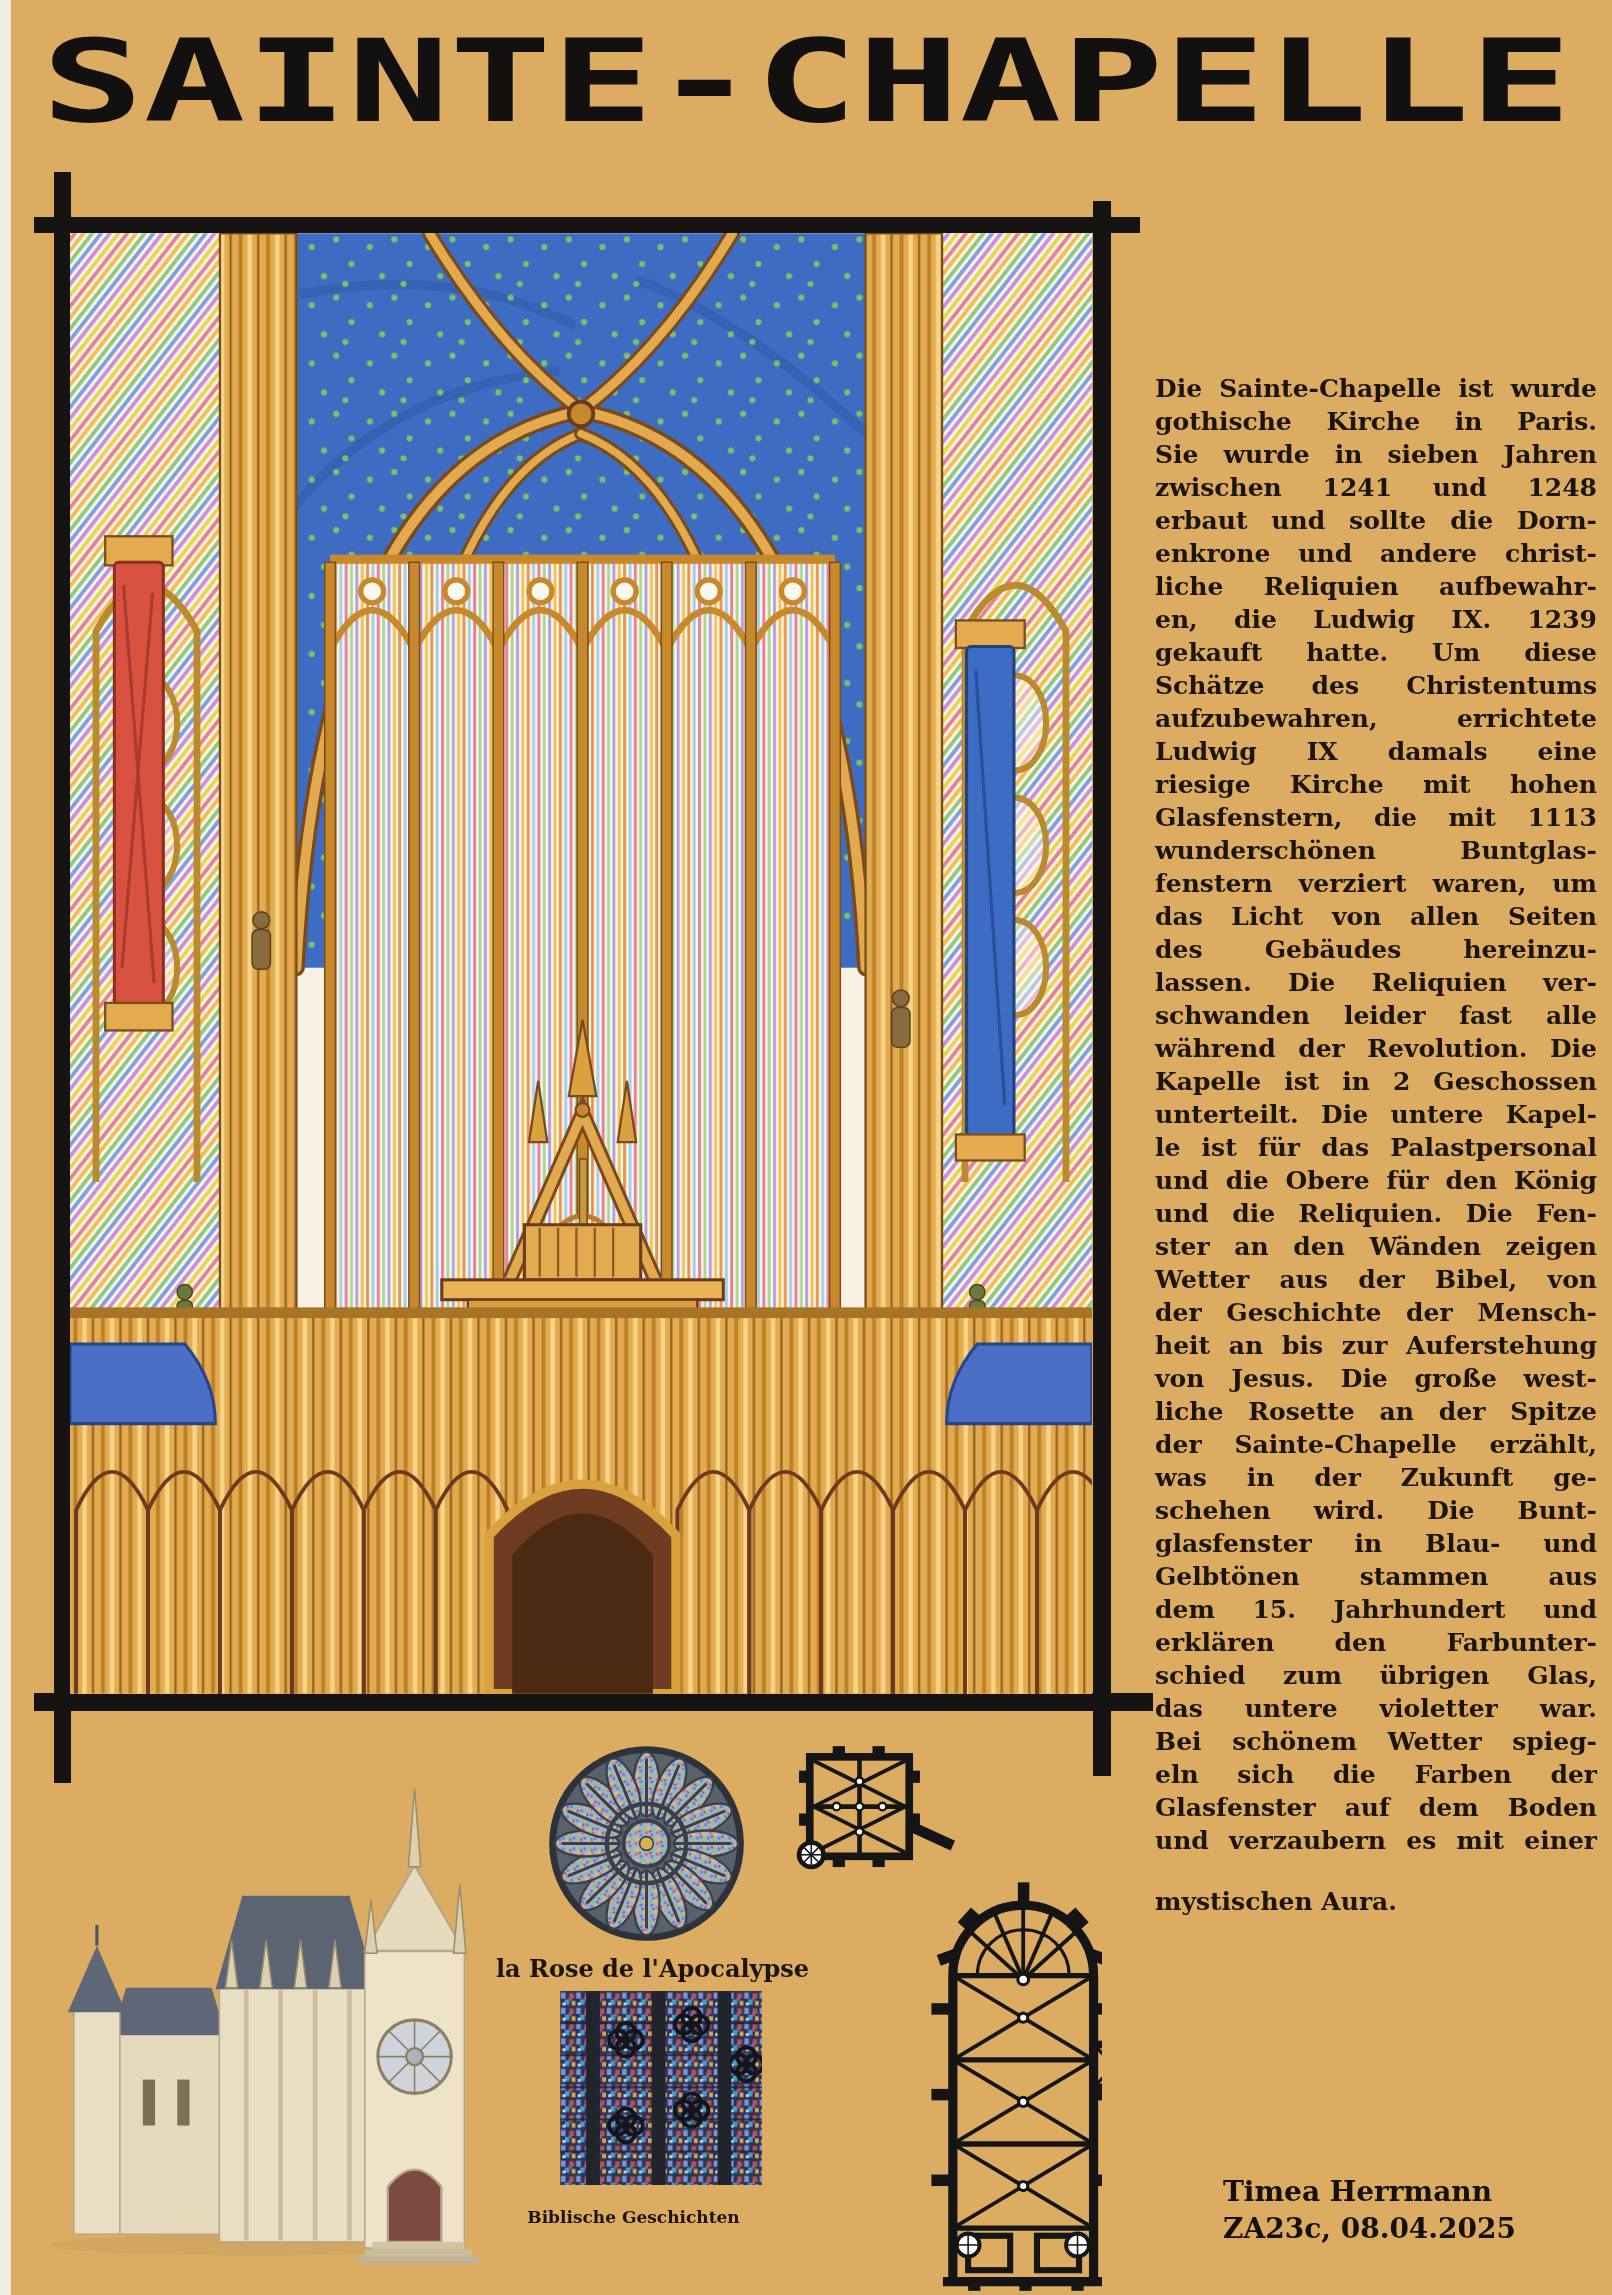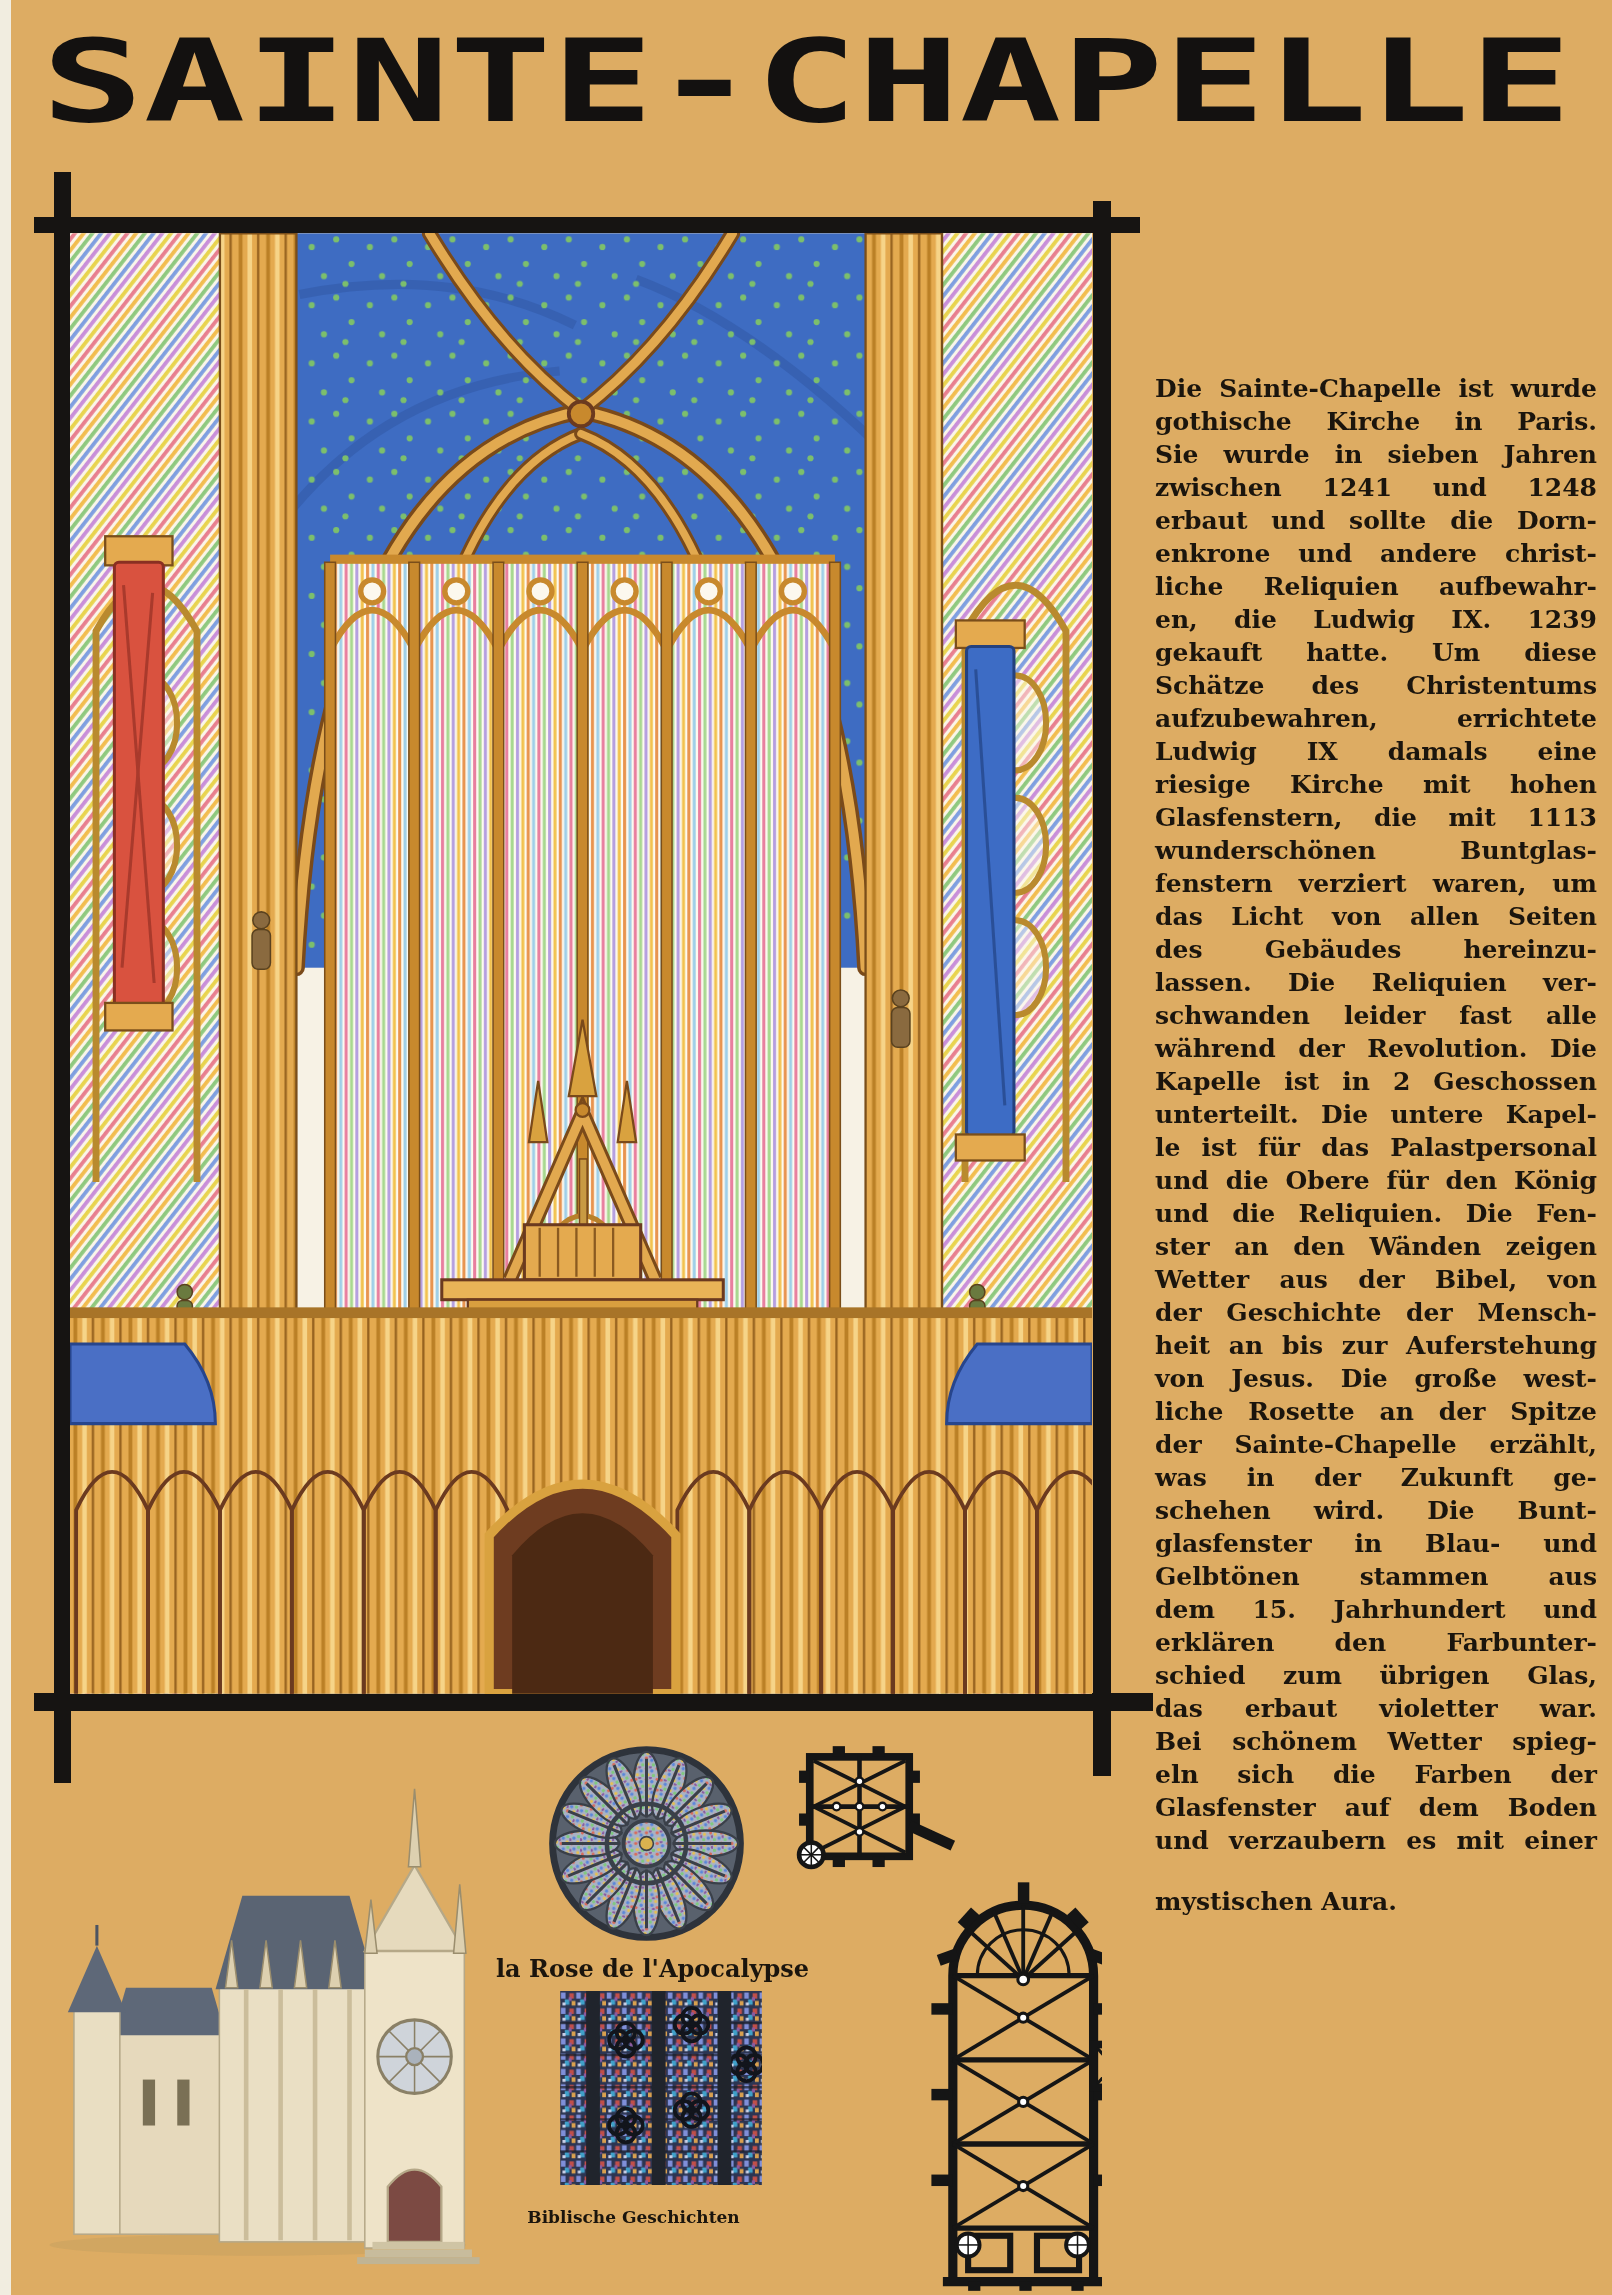--- a/index.html
+++ b/index.html
@@ -244,21 +244,21 @@
       <div class="body-line">von Jesus. Die große west-</div>
       <div class="body-line">liche Rosette an der Spitze</div>
       <div class="body-line">der Sainte-Chapelle erzählt,</div>
       <div class="body-line">was in der Zukunft ge-</div>
       <div class="body-line">schehen wird. Die Bunt-</div>
       <div class="body-line">glasfenster in Blau- und</div>
       <div class="body-line">Gelbtönen stammen aus</div>
       <div class="body-line">dem 15. Jahrhundert und</div>
       <div class="body-line">erklären den Farbunter-</div>
       <div class="body-line">schied zum übrigen Glas,</div>
-      <div class="body-line">das erbaut violetter war.</div>
+      <div class="body-line">das untere violetter war.</div>
       <div class="body-line">Bei schönem Wetter spieg-</div>
       <div class="body-line">eln sich die Farben der</div>
       <div class="body-line">Glasfenster auf dem Boden</div>
       <div class="body-line">und verzaubern es mit einer</div>
       <div class="body-line">mystischen Aura.</div>
     </div>
 
   <svg class="abs" style="left:27.5px;top:1758px;" width="470" height="536" viewBox="0 0 614 700">
     <ellipse cx="300" cy="636" rx="272" ry="14" fill="#b99a5e" opacity="0.35"></ellipse>
     <rect x="115" y="360" width="140" height="262" fill="#e6d9bc" stroke="#b5a888" stroke-width="2"></rect>
@@ -541,15 +541,19 @@
         <line x1="192" y1="700" x2="400" y2="700" stroke-width="12"></line>
         <g fill="#151515" stroke="none">
           <rect x="225" y="700" width="16" height="12"></rect>
             <rect x="292" y="700" width="16" height="12"></rect>
           <rect x="360" y="700" width="16" height="12"></rect>
         </g>
       </g>
     </g>
   </svg>
 
+  <div class="abs credit">
+    <div>Timea Herrmann</div>
+    <div>ZA23c, 08.04.2025</div>
+  </div>
 
 </div>
 
 
 </body></html>

